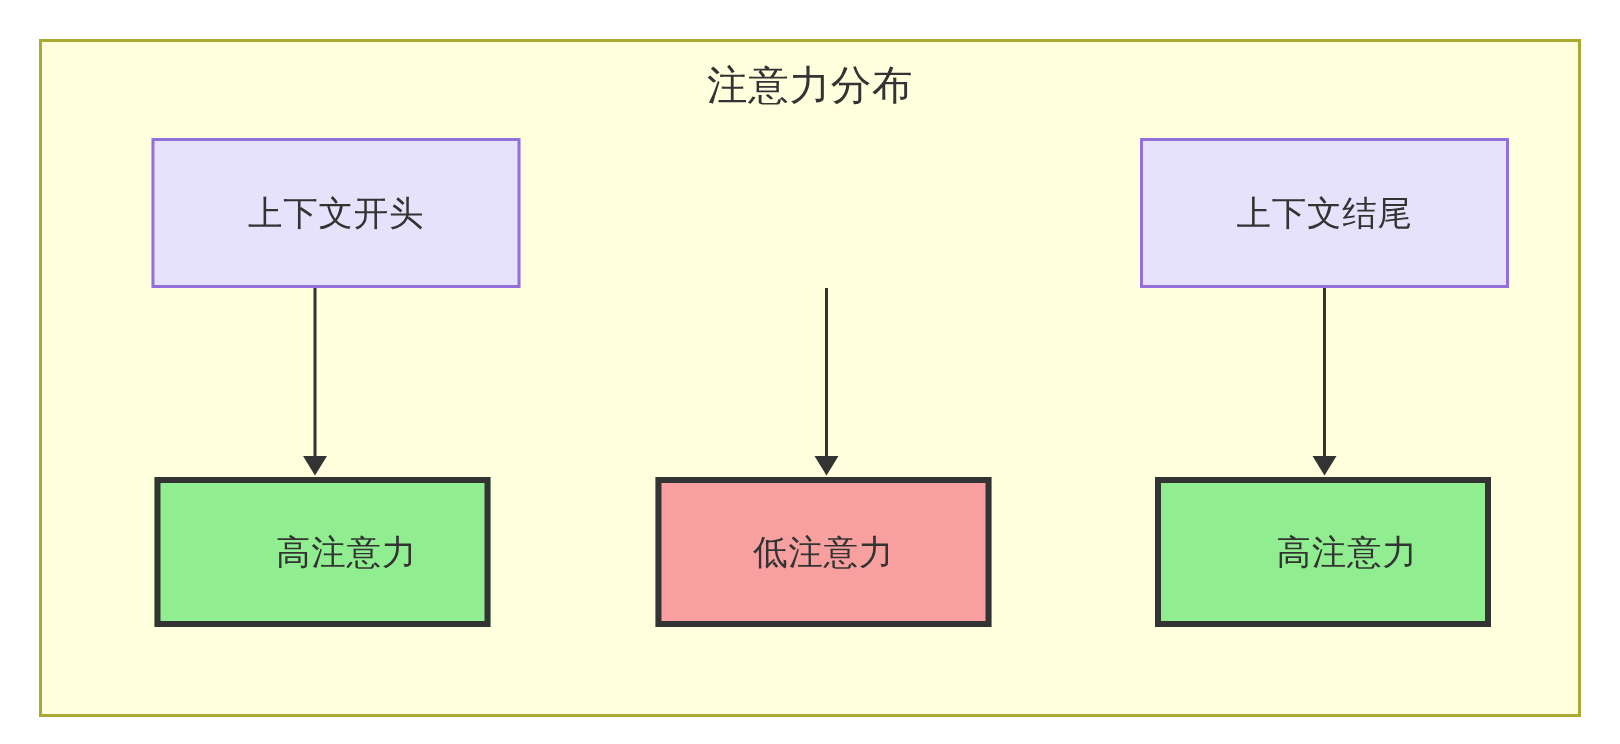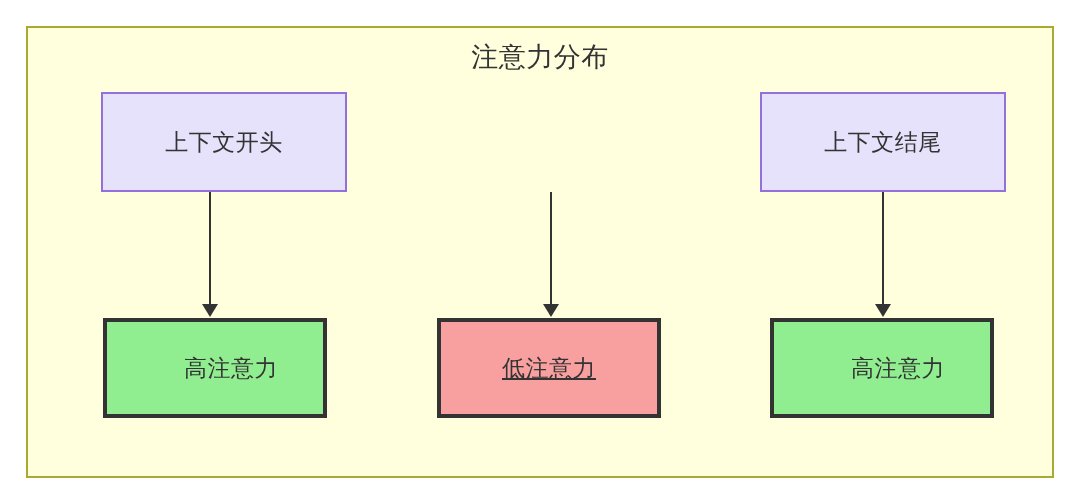--- a/index.html
+++ b/index.html
@@ -61,21 +61,21 @@
   .node.source {
     background: #e6e2fb;
     border: 2px solid #9370db;
   }
 
   .node.sink {
     border: 4px solid #333333;
   }
 
   .node.sink.high { background: #90ee90; padding-left: 32px; }
-  .node.sink.low  { background: #f8a0a0; text-decoration: underline; }
+  .node.sink.low  { background: #f8a0a0; }
 
   
   .n-start  { left: 87px;  top: 92px; width: 246px; height: 100px; margin-left: 14px; }
   .n-middle { left: 428px; top: 92px; width: 246px; height: 100px; }
   .n-end    { left: 760px; top: 92px; width: 246px; height: 100px; }
 
   
   .n-high1  { left: 103px; top: 318px; width: 224px; height: 100px; }
   .n-low    { left: 437px; top: 318px; width: 224px; height: 100px; }
   .n-high2  { left: 770px; top: 318px; width: 224px; height: 100px; }

